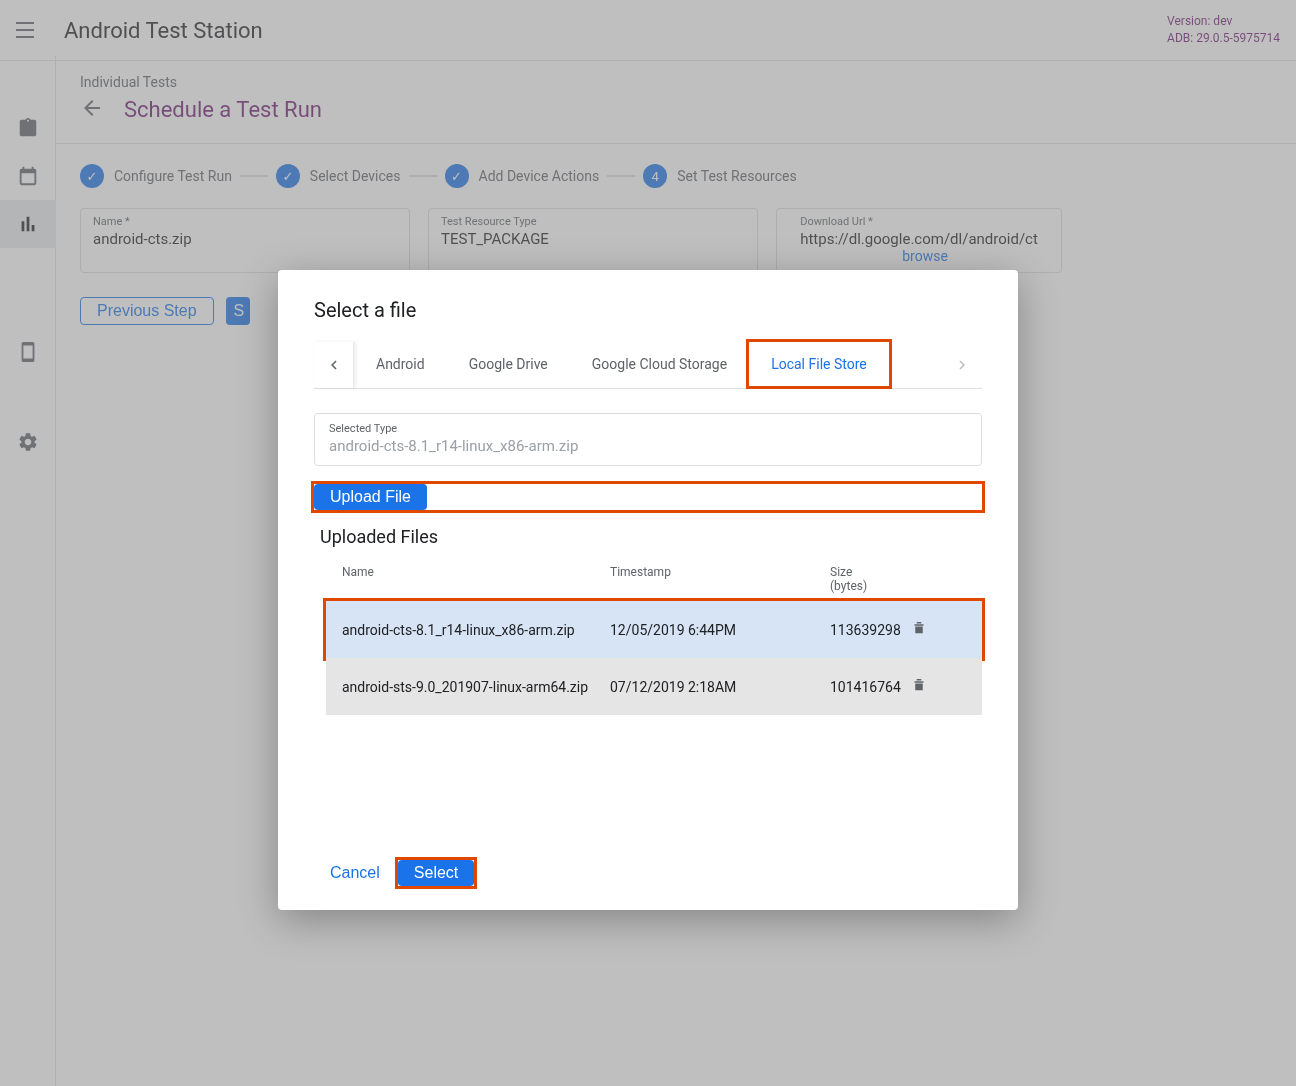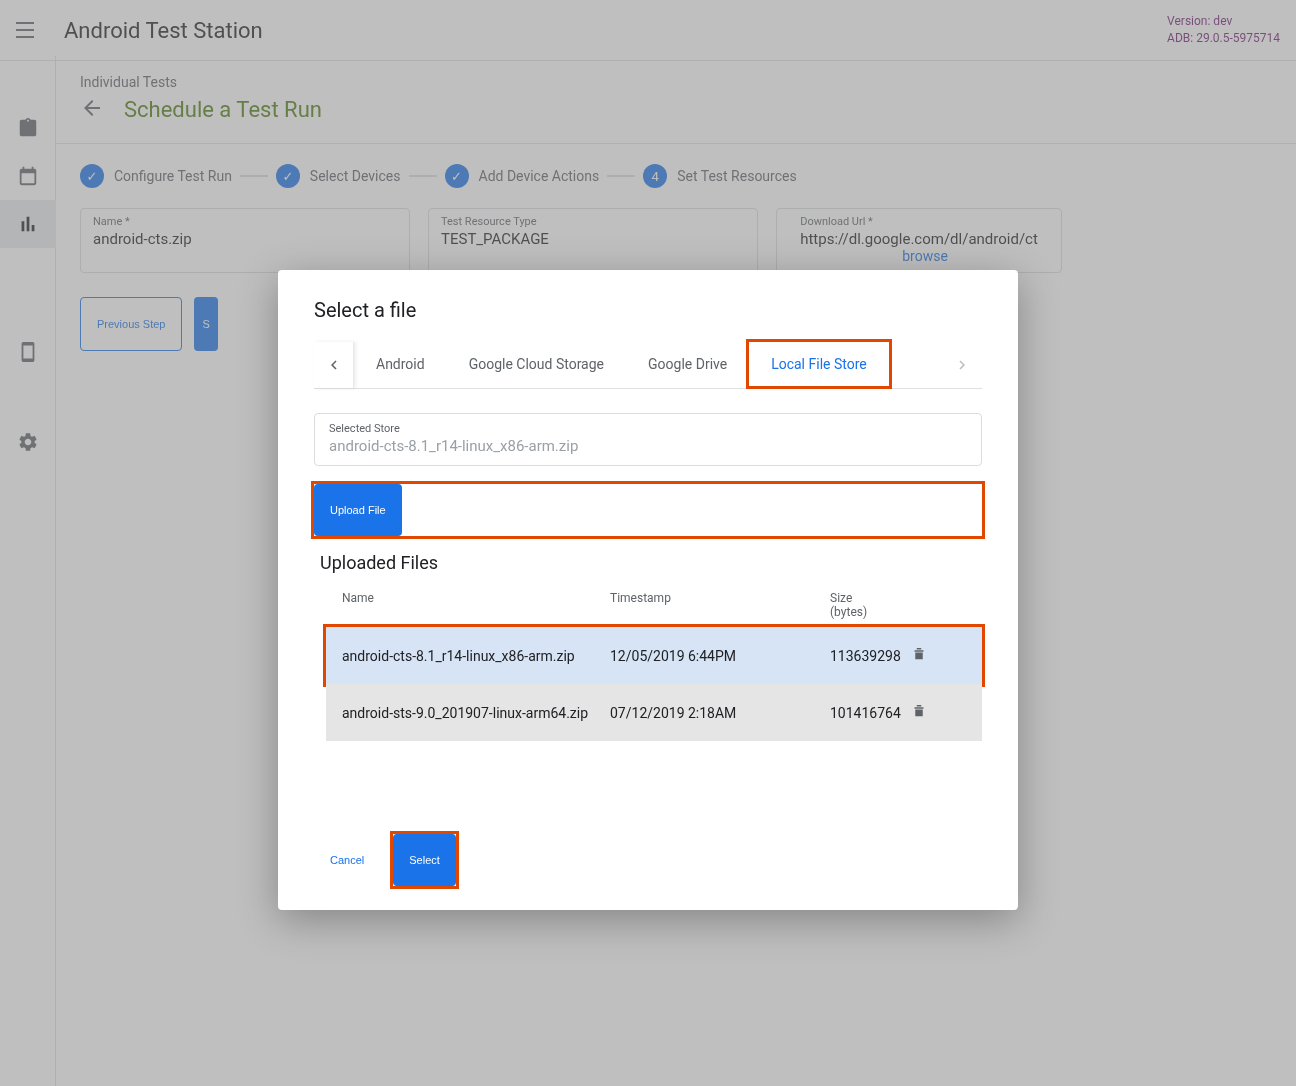--- a/index.html
+++ b/index.html
@@ -46,21 +46,21 @@
   .sidebar svg { width: 22px; height: 22px; fill: currentColor; }
   
   .main {
     position: absolute; left: 56px; right: 0; top: 56px; bottom: 0;
     padding: 18px 24px;
     overflow: hidden;
   }
   .breadcrumb { font-size: 14px; color: #5f6368; margin-bottom: 6px; }
   .page-title-row { display: flex; align-items: center; gap: 20px; margin-bottom: 20px; }
   .back-arrow { cursor: pointer; color: #5f6368; }
-  .page-title { font-size: 22px; font-weight: 400; color: #4d7c0f; }
+  .page-title { font-size: 22px; font-weight: 400; color: #701a75; }
   .divider { height: 1px; background: #e0e0e0; margin: 0 -24px 20px; }
   
   .stepper { display: flex; align-items: center; gap: 8px; margin-bottom: 20px; }
   .step { display: flex; align-items: center; gap: 10px; }
   .step-circle {
     width: 24px; height: 24px; border-radius: 50%;
     background: #1a73e8; color: #fff;
     display: flex; align-items: center; justify-content: center;
     font-size: 13px;
   }
@@ -76,21 +76,21 @@
   .form-field.w1 { width: 330px; }
   .form-field.w2 { width: 330px; }
   .form-field.w3 { width: 286px; display: flex; flex-direction: column; align-items: center; }
   .form-field-inner { display: flex; flex-direction: column; flex: 1; overflow: hidden; }
   .field-label { font-size: 11px; color: #5f6368; margin-bottom: 2px; }
   .field-value { font-size: 15px; color: #202124; white-space: nowrap; overflow: hidden; text-overflow: clip; }
   .browse-link { color: #1a73e8; font-size: 14px; cursor: pointer; margin-left: 12px; }
   
   .btn-row { display: flex; gap: 12px; }
   .btn {
-    padding: 20px 16px; border-radius: 4px; font-size: 11px;
+    padding: 4px 16px; border-radius: 4px; font-size: 16px;
     cursor: pointer; border: none;
   }
   .btn-outlined { background: #fff; border: 1px solid #1a73e8; color: #1a73e8; }
   .btn-primary { background: #1a73e8; color: #fff; }
   .btn-text { background: none; color: #1a73e8; }
   
   .overlay {
     position: absolute; inset: 0;
     background: rgba(128,128,128,0.5);
     display: flex; align-items: flex-start; justify-content: center;
@@ -139,21 +139,21 @@
   .ft-col-del { flex: 0 0 30px; }
   .ft-row {
     display: flex; align-items: center; padding: 18px 16px;
     font-size: 14px; color: #202124; position: relative;
   }
   .ft-row.selected { background: #d6e4f5; }
   .ft-row.alt { background: #e5e5e5; }
   .ft-row .ft-col-size { white-space: nowrap; overflow: hidden; }
   .delete-icon { color: #5f6368; cursor: pointer; }
   
-  .dialog-footer { margin-top: auto; display: flex; align-items: center; gap: 13px; padding-top: 20px; }
+  .dialog-footer { margin-top: auto; display: flex; align-items: center; gap: 2px; padding-top: 20px; }
   .select-wrap { position: relative; display: inline-block; }
 </style>
 </head>
 <body>
 
 <div class="header">
   <div class="menu-icon">
     <span></span>
       <span></span>
       <span></span>
@@ -258,33 +258,33 @@
     <div class="dialog-title">Select a file</div>
 
     <div class="tab-row">
       <div class="tab-chevron left">
         <svg width="18" height="18" viewBox="0 0 24 24" fill="#5f6368">
             <path d="M15.41 7.41 14 6l-6 6 6 6 1.41-1.41L10.83 12z"></path>
           </svg>
       </div>
       <div class="tabs">
         <div class="tab">Android</div>
+        <div class="tab">Google Drive</div>
         <div class="tab">Google Cloud Storage</div>
-        <div class="tab">Google Drive</div>
         <div class="tab active highlight-red">Local File Store</div>
       </div>
       <div class="tab-chevron">
         <svg width="18" height="18" viewBox="0 0 24 24" fill="#bdbdbd">
             <path d="M8.59 16.59 10 18l6-6-6-6-1.41 1.41L13.17 12z"></path>
           </svg>
       </div>
     </div>
 
     <div class="selected-file-field">
-      <div class="selected-file-label">Selected Store</div>
+      <div class="selected-file-label">Selected Type</div>
       <div class="selected-file-value">android-cts-8.1_r14-linux_x86-arm.zip</div>
     </div>
 
     <div class="upload-wrap highlight-red">
       <button class="btn btn-primary">Upload File</button>
     </div>
 
     <div class="uploaded-title">Uploaded Files</div>
 
     <div class="file-table">

